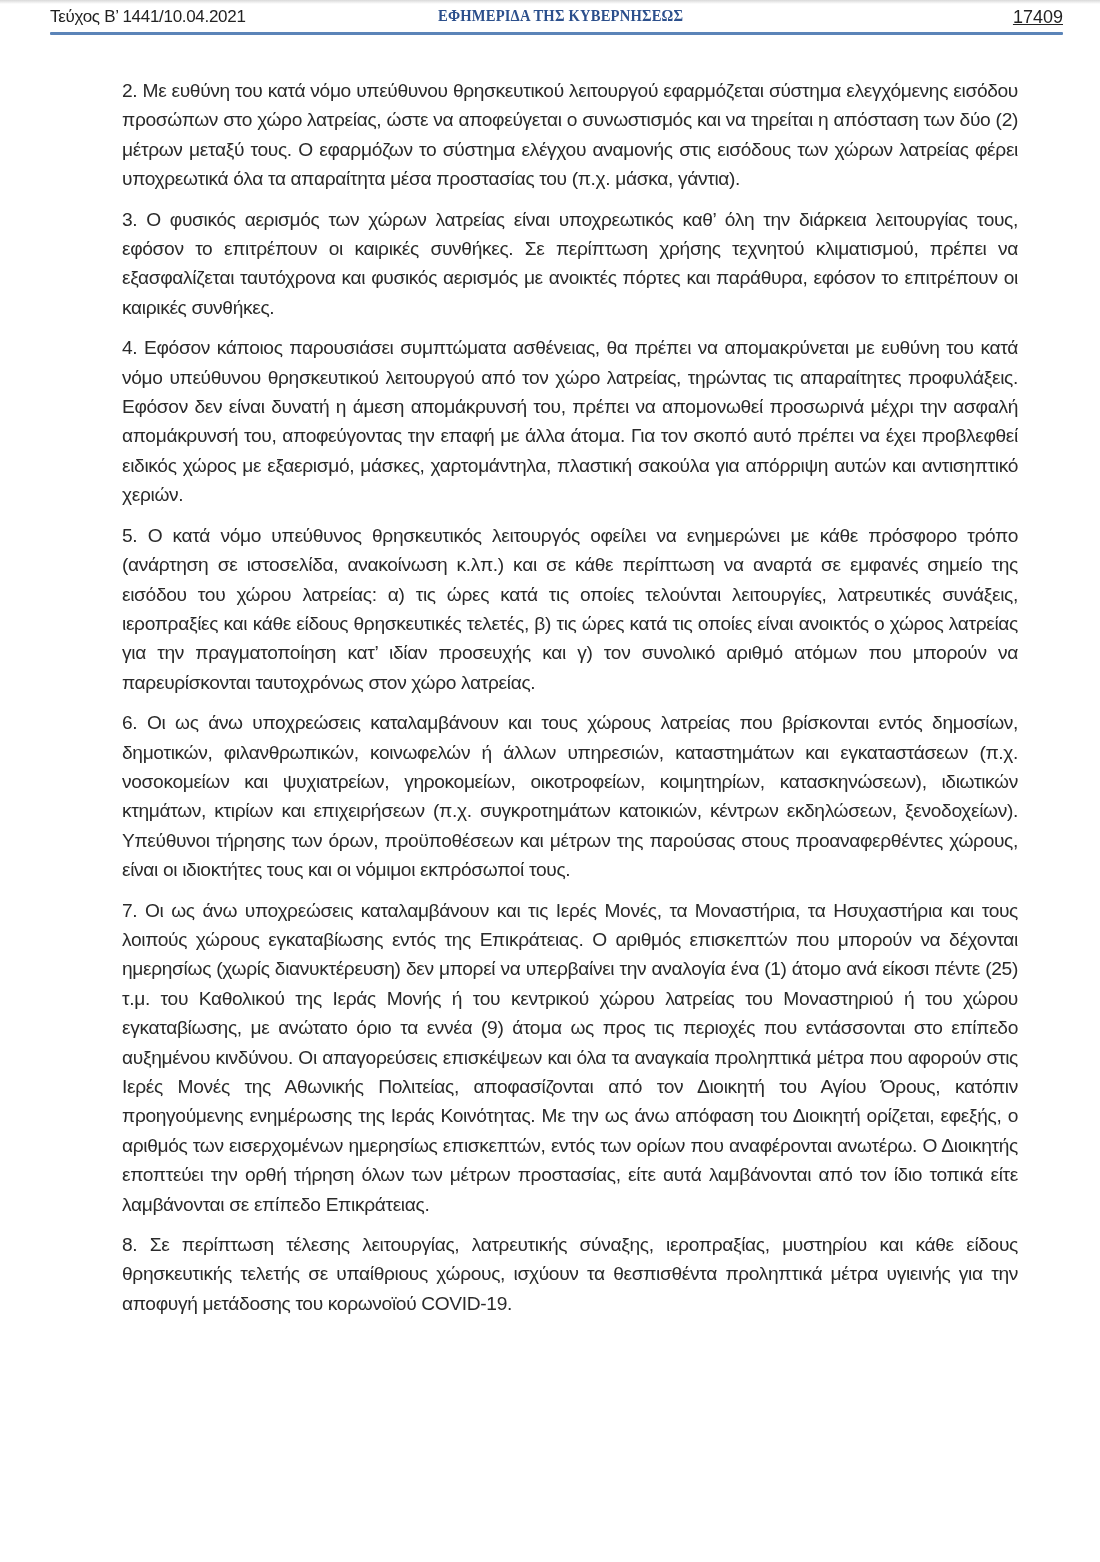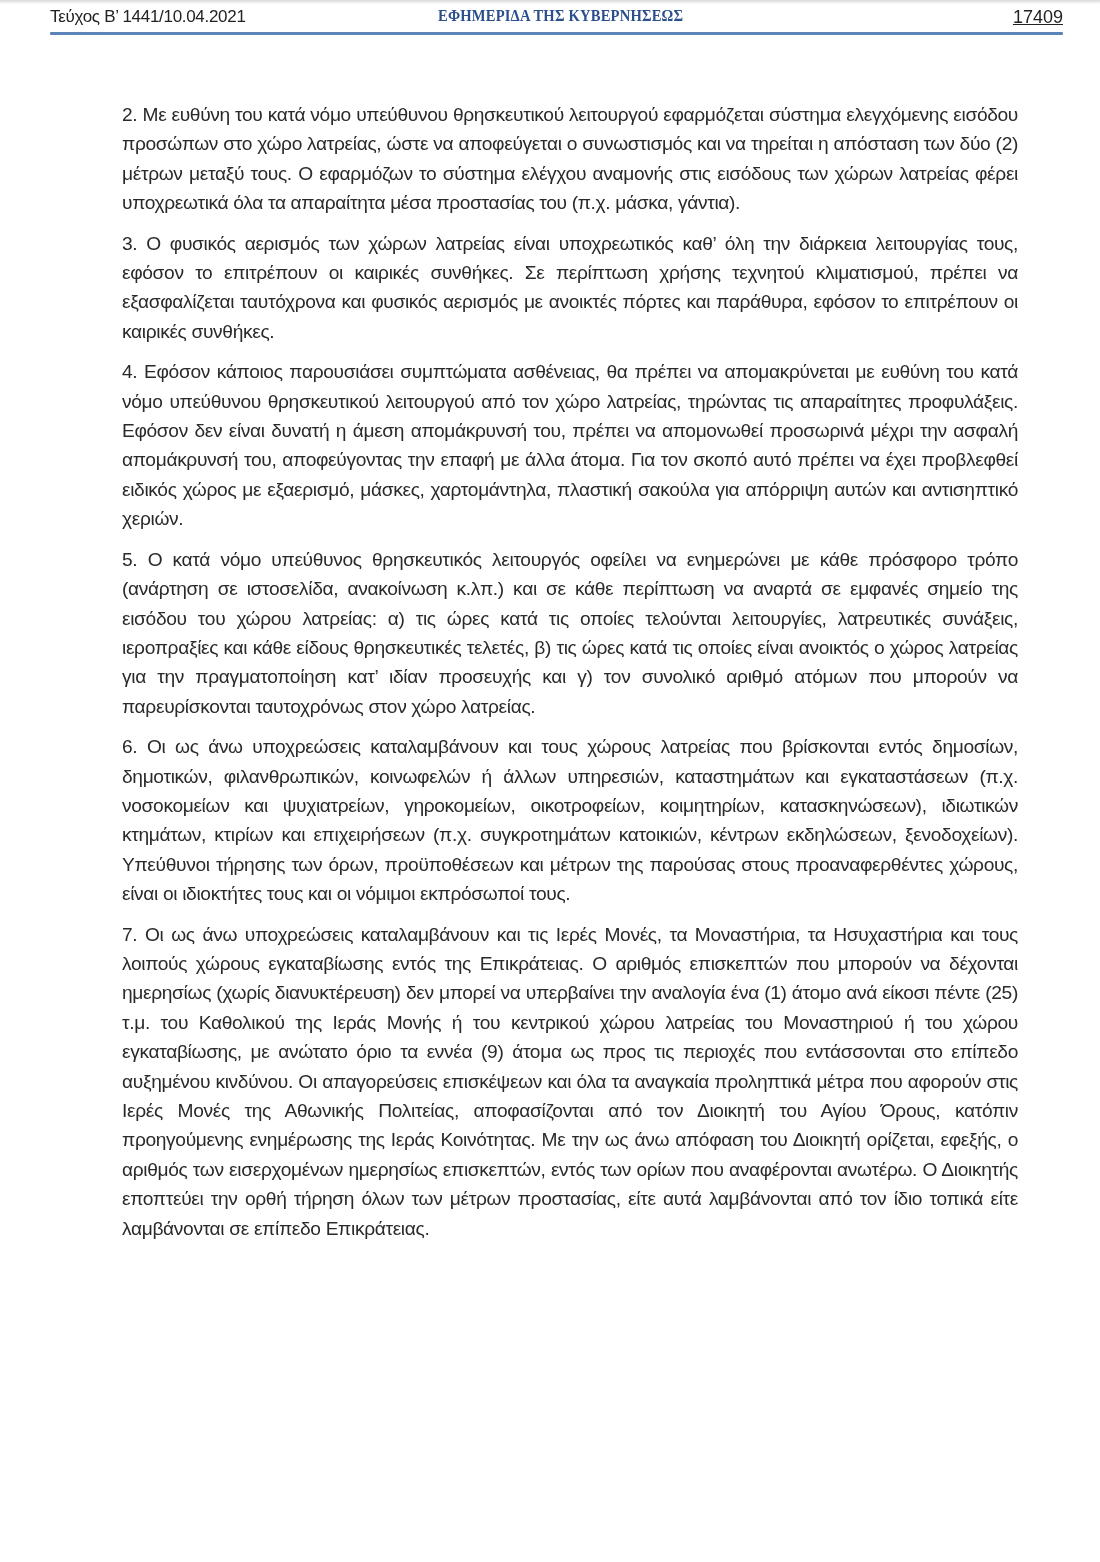--- a/index.html
+++ b/index.html
@@ -62,21 +62,21 @@
       left: 50px;
       top: 32px;
       width: 1013px;
       height: 3px;
       background: #5b84b8;
       border-radius: 1px;
     }
     .content {
       position: absolute;
       left: 122px;
-      top: 100px;
+      top: 76px;
       width: 896px;
     }
     .para {
       margin: 0 0 11px 0;
       font-size: 19.2px;
       line-height: 29.4px;
       text-align: justify;
       letter-spacing: -0.35px;
       color: #2a2a2a;
     }
@@ -93,13 +93,14 @@
 </div>
 <div class="header-rule"></div>
 
 <div class="content">
   <p class="para">2. Με ευθύνη του κατά νόμο υπεύθυνου θρησκευτικού λειτουργού εφαρμόζεται σύστημα ελεγχόμενης εισόδου προσώπων στο χώρο λατρείας, ώστε να αποφεύγεται ο συνωστισμός και να τηρείται η απόσταση των δύο (2) μέτρων μεταξύ τους. Ο εφαρμόζων το σύστημα ελέγχου αναμονής στις εισόδους των χώρων λατρείας φέρει υποχρεωτικά όλα τα απαραίτητα μέσα προστασίας του (π.χ. μάσκα, γάντια).</p>
   <p class="para">3. Ο φυσικός αερισμός των χώρων λατρείας είναι υποχρεωτικός καθ’ όλη την διάρκεια λειτουργίας τους, εφόσον το επιτρέπουν οι καιρικές συνθήκες. Σε περίπτωση χρήσης τεχνητού κλιματισμού, πρέπει να εξασφαλίζεται ταυτόχρονα και φυσικός αερισμός με ανοικτές πόρτες και παράθυρα, εφόσον το επιτρέπουν οι καιρικές συνθήκες.</p>
   <p class="para">4. Εφόσον κάποιος παρουσιάσει συμπτώματα ασθένειας, θα πρέπει να απομακρύνεται με ευθύνη του κατά νόμο υπεύθυνου θρησκευτικού λειτουργού από τον χώρο λατρείας, τηρώντας τις απαραίτητες προφυλάξεις. Εφόσον δεν είναι δυνατή η άμεση απομάκρυνσή του, πρέπει να απομονωθεί προσωρινά μέχρι την ασφαλή απομάκρυνσή του, αποφεύγοντας την επαφή με άλλα άτομα. Για τον σκοπό αυτό πρέπει να έχει προβλεφθεί ειδικός χώρος με εξαερισμό, μάσκες, χαρτομάντηλα, πλαστική σακούλα για απόρριψη αυτών και αντισηπτικό χεριών.</p>
   <p class="para">5. Ο κατά νόμο υπεύθυνος θρησκευτικός λειτουργός οφείλει να ενημερώνει με κάθε πρόσφορο τρόπο (ανάρτηση σε ιστοσελίδα, ανακοίνωση κ.λπ.) και σε κάθε περίπτωση να αναρτά σε εμφανές σημείο της εισόδου του χώρου λατρείας: α) τις ώρες κατά τις οποίες τελούνται λειτουργίες, λατρευτικές συνάξεις, ιεροπραξίες και κάθε είδους θρησκευτικές τελετές, β) τις ώρες κατά τις οποίες είναι ανοικτός ο χώρος λατρείας για την πραγματοποίηση κατ’ ιδίαν προσευχής και γ) τον συνολικό αριθμό ατόμων που μπορούν να παρευρίσκονται ταυτοχρόνως στον χώρο λατρείας.</p>
   <p class="para">6. Οι ως άνω υποχρεώσεις καταλαμβάνουν και τους χώρους λατρείας που βρίσκονται εντός δημοσίων, δημοτικών, φιλανθρωπικών, κοινωφελών ή άλλων υπηρεσιών, καταστημάτων και εγκαταστάσεων (π.χ. νοσοκομείων και ψυχιατρείων, γηροκομείων, οικοτροφείων, κοιμητηρίων, κατασκηνώσεων), ιδιωτικών κτημάτων, κτιρίων και επιχειρήσεων (π.χ. συγκροτημάτων κατοικιών, κέντρων εκδηλώσεων, ξενοδοχείων). Υπεύθυνοι τήρησης των όρων, προϋποθέσεων και μέτρων της παρούσας στους προαναφερθέντες χώρους, είναι οι ιδιοκτήτες τους και οι νόμιμοι εκπρόσωποί τους.</p>
   <p class="para">7. Οι ως άνω υποχρεώσεις καταλαμβάνουν και τις Ιερές Μονές, τα Μοναστήρια, τα Ησυχαστήρια και τους λοιπούς χώρους εγκαταβίωσης εντός της Επικράτειας. Ο αριθμός επισκεπτών που μπορούν να δέχονται ημερησίως (χωρίς διανυκτέρευση) δεν μπορεί να υπερβαίνει την αναλογία ένα (1) άτομο ανά είκοσι πέντε (25) τ.μ. του Καθολικού της Ιεράς Μονής ή του κεντρικού χώρου λατρείας του Μοναστηριού ή του χώρου εγκαταβίωσης, με ανώτατο όριο τα εννέα (9) άτομα ως προς τις περιοχές που εντάσσονται στο επίπεδο αυξημένου κινδύνου. Οι απαγορεύσεις επισκέψεων και όλα τα αναγκαία προληπτικά μέτρα που αφορούν στις Ιερές Μονές της Αθωνικής Πολιτείας, αποφασίζονται από τον Διοικητή του Αγίου Όρους, κατόπιν προηγούμενης ενημέρωσης της Ιεράς Κοινότητας. Με την ως άνω απόφαση του Διοικητή ορίζεται, εφεξής, ο αριθμός των εισερχομένων ημερησίως επισκεπτών, εντός των ορίων που αναφέρονται ανωτέρω. Ο Διοικητής εποπτεύει την ορθή τήρηση όλων των μέτρων προστασίας, είτε αυτά λαμβάνονται από τον ίδιο τοπικά είτε λαμβάνονται σε επίπεδο Επικράτειας.</p>
+  <p class="para">8. Σε περίπτωση τέλεσης λειτουργίας, λατρευτικής σύναξης, ιεροπραξίας, μυστηρίου και κάθε είδους θρησκευτικής τελετής σε υπαίθριους χώρους, ισχύουν τα θεσπισθέντα προληπτικά μέτρα υγιεινής για την αποφυγή μετάδοσης του κορωνοϊού COVID-19.</p>
 </div>
 
 </body></html>

